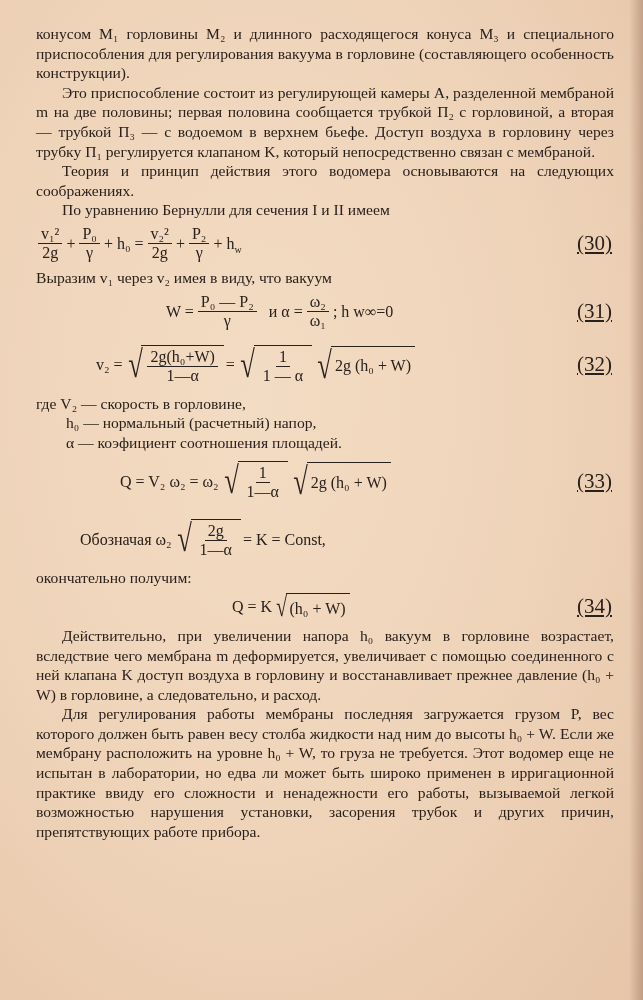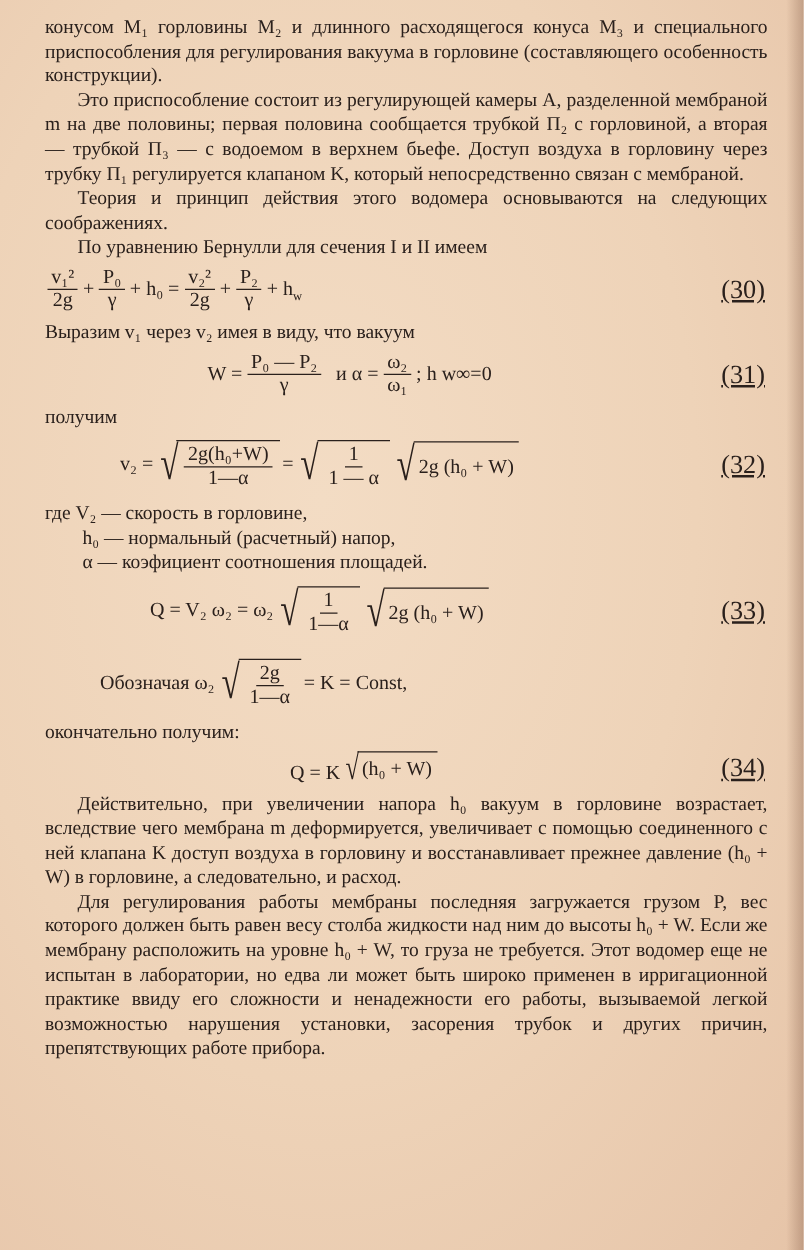--- a/index.html
+++ b/index.html
@@ -7,21 +7,21 @@
     width: 643px; height: 1000px; overflow: hidden;
     background: radial-gradient(ellipse at 40% 40%, #f3dcc4 0%, #eed3b8 55%, #e6c4a8 100%);
     font-family: "Liberation Serif", "DejaVu Serif", serif;
     color: #2a201c;
     position: relative;
   }
   .page-edge {
     position: absolute; right: 0; top: 0; width: 14px; height: 1000px;
     background: linear-gradient(to right, rgba(0,0,0,0), rgba(120,80,60,0.35));
   }
-  .page { position: absolute; left: 36px; top: 12px; width: 578px; font-size: 15.6px; line-height: 19.6px; }
+  .page { position: absolute; left: 36px; top: 24px; width: 578px; font-size: 15.6px; line-height: 19.6px; }
   p { margin: 0; text-align: justify; }
   .indent { text-indent: 26px; }
   sub, sup { font-size: 10px; line-height: 0; }
   .eq-row { position: relative; display: flex; align-items: center; height: 38px; }
   .eq-row.tall { height: 58px; }
   .eq-row.mid { height: 48px; }
   .eq-body { display: flex; align-items: center; gap: 2px; font-size: 16px; }
   .eq-num { position: absolute; right: 2px; font-size: 21px; text-decoration: underline; }
   .frac { display: inline-flex; flex-direction: column; align-items: center; vertical-align: middle; margin: 0 2px; }
   .frac .num { border-bottom: 1.4px solid #2a201c; padding: 0 3px; line-height: 18px; }
@@ -81,21 +81,20 @@
       <span style="margin-left:8px;">и α =</span>
       <span class="frac">
           <span class="num">ω₂</span>
           <span class="den">ω₁</span>
         </span>
       <span>; h w∞=0</span>
     </div>
     <span class="eq-num">(31)</span>
   </div>
 
-  <p>получим</p>
 
   <div class="eq-row tall">
     <div class="eq-body" style="margin-left:60px;text-align:right;">
       <span>v₂ =</span>
       <span class="sqrt">
           <span class="rad">√</span>
           <span class="under">
             <span class="frac">
               <span class="num">2g(h₀+W)</span>
               <span class="den">1—α</span>
@@ -158,21 +157,21 @@
             </span>
           </span>
         </span>
       <span>= K = Const,</span>
     </div>
   </div>
 
   <p>окончательно получим:</p>
 
   <div class="eq-row">
-    <div class="eq-body" style="margin-left:196px;align-items:flex-end;">
+    <div class="eq-body" style="margin-left:196px;">
       <span>Q = K</span>
       <span class="sqrt">
           <span class="rad" style="font-size:28px;line-height:28px;">√</span>
           <span class="under">(h₀ + W)</span>
         </span>
     </div>
     <span class="eq-num">(34)</span>
   </div>
 
   <p class="indent">Действительно, при увеличении напора h₀ вакуум в горловине возрастает, вследствие чего мембрана m деформируется, увеличивает с помощью соединенного с ней клапана K доступ воздуха в горловину и восстанавливает прежнее давление (h₀ + W) в горловине, а следовательно, и расход.</p>

